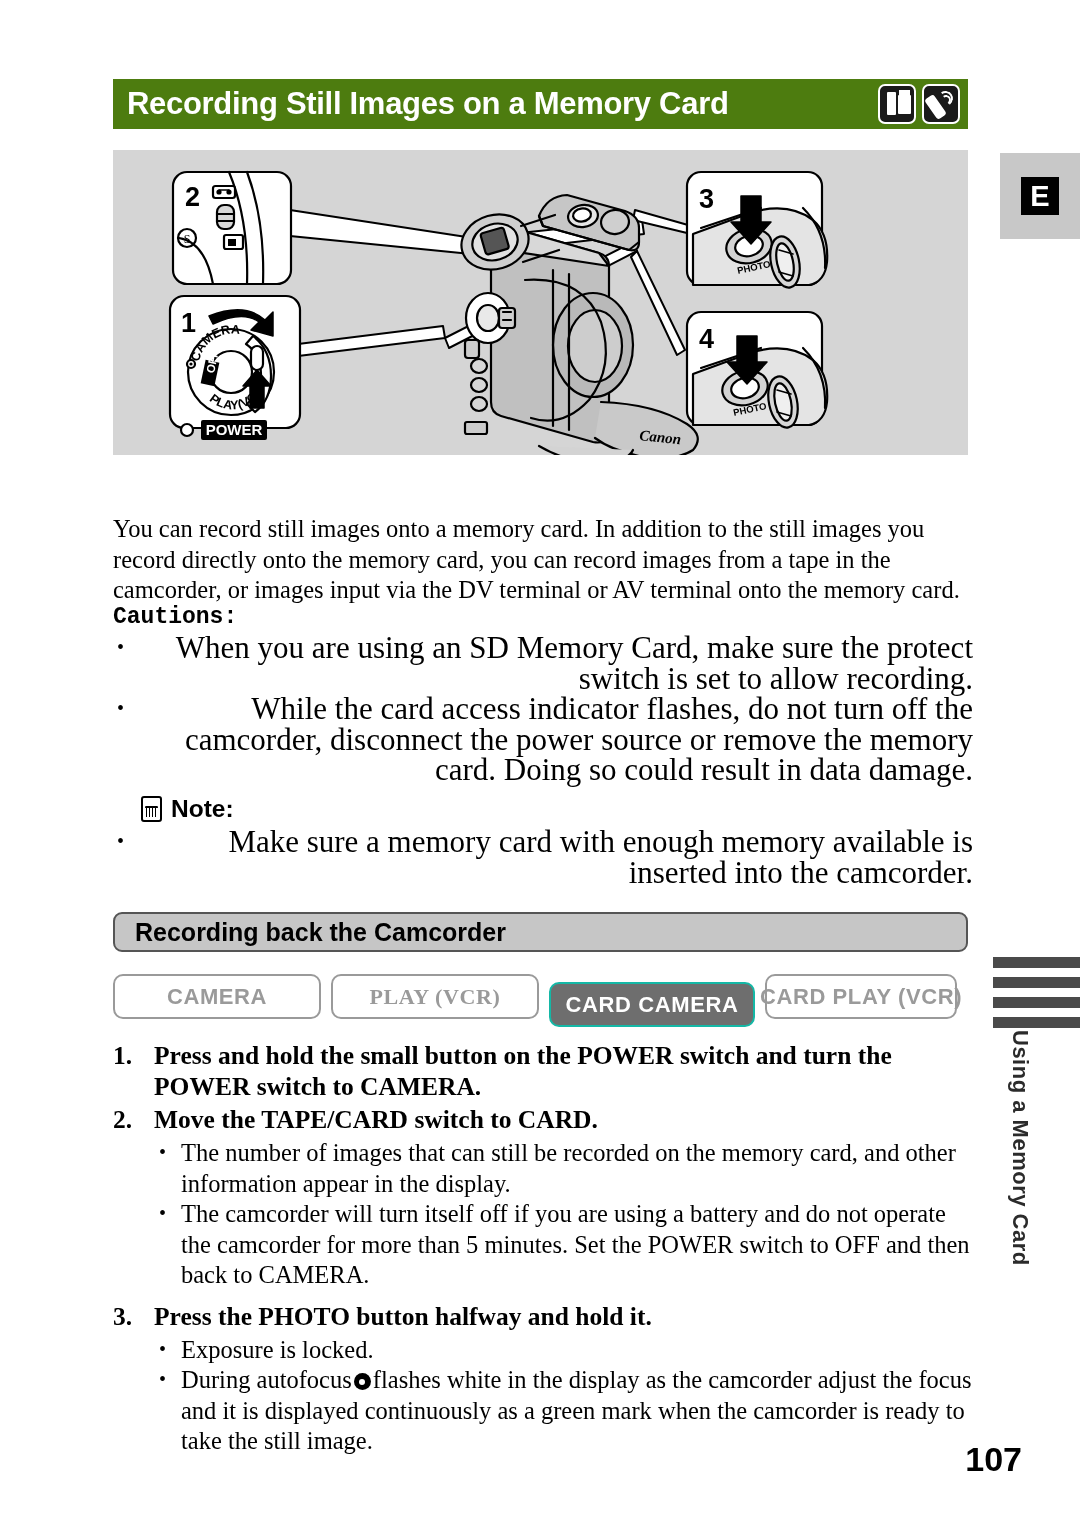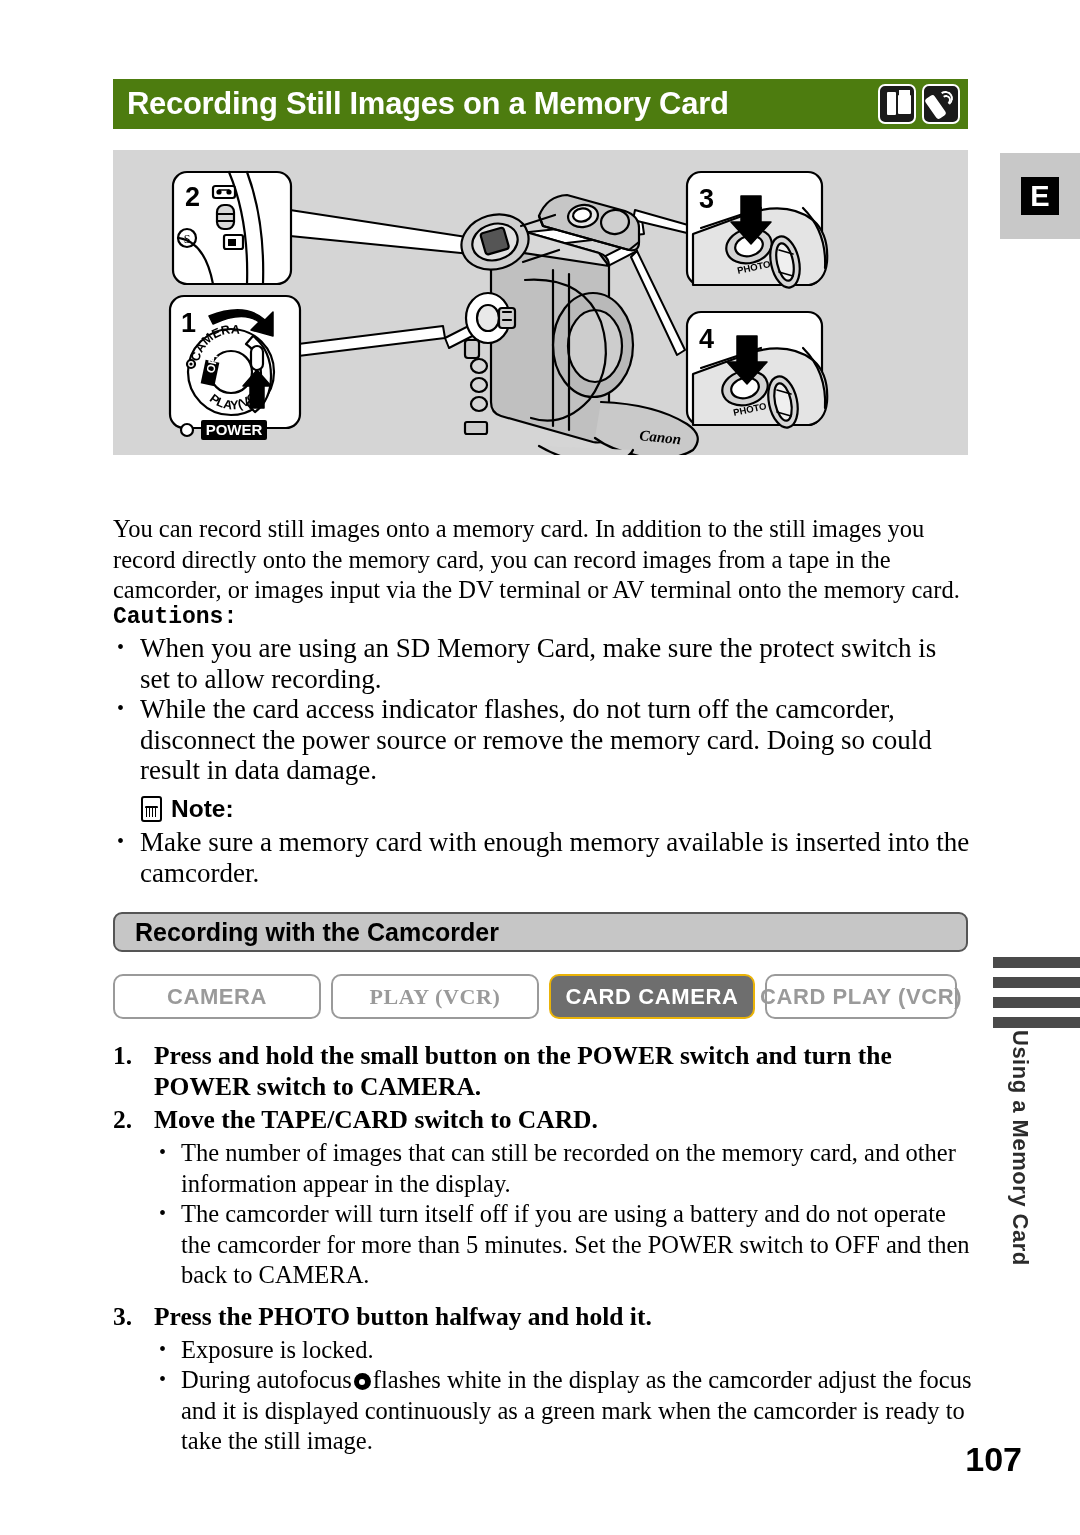--- a/index.html
+++ b/index.html
@@ -162,23 +162,24 @@
     font-family: Liberation Mono, monospace;
   }
   ul.bullets {
     list-style: none;
     margin: 0;
     padding: 0;
   }
   ul.bullets > li {
     position: relative;
     padding-left: 27px;
-    font-size: 27px;
+    font-size: 31px;
     line-height: 30.5px;
     margin: 0 0 0 0;
+    text-align: right;
   }
   ul.bullets > li::before {
     content: "\2022";
     position: absolute;
     left: 4px;
     top: -1px;
     font-size: 20px;
   }
   .cautions-list {
     position: absolute;
@@ -276,21 +277,22 @@
     white-space: nowrap;
   }
   .mode.inactive {
     border: 2px solid #9a9a9a;
     color: #9a9a9a;
     background: #ffffff;
   }
   .mode.active {
     background: #6e6e6e;
     color: #ffffff;
-    border: 2px solid #eab308;
+    border: 2px solid #14b8a6;
+    margin-top: 8px;
   }
   .m1 { width: 208px; }
   .m2 { width: 208px; font-family: Liberation Serif, serif; }
   .m3 { width: 206px; }
   .m4 { width: 192px; }
 
   
   .steps {
     position: absolute;
     left: 113px;
@@ -572,21 +574,21 @@
 
 <div class="note-head">
   <span class="note-icon"></span>
   <span>Note:</span>
 </div>
 <ul class="bullets note-list">
   <li>Make sure a memory card with enough memory available is inserted into the camcorder.</li>
 </ul>
 
 <div class="section-bar">
-  <span>Recording with the Camcorder</span>
+  <span>Recording back the Camcorder</span>
 </div>
 
 <div class="modes">
   <div class="mode inactive m1">CAMERA</div>
   <div class="mode inactive m2">PLAY (VCR)</div>
   <div class="mode active m3">CARD CAMERA</div>
   <div class="mode inactive m4">CARD PLAY (VCR)</div>
 </div>
 
 <div class="steps">

